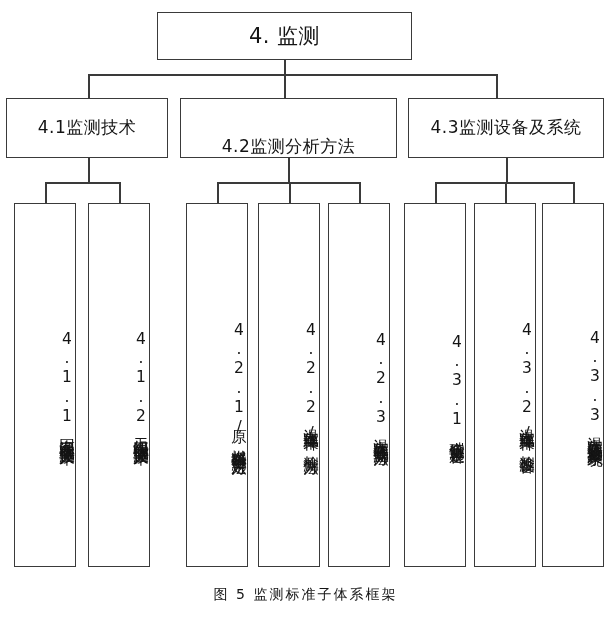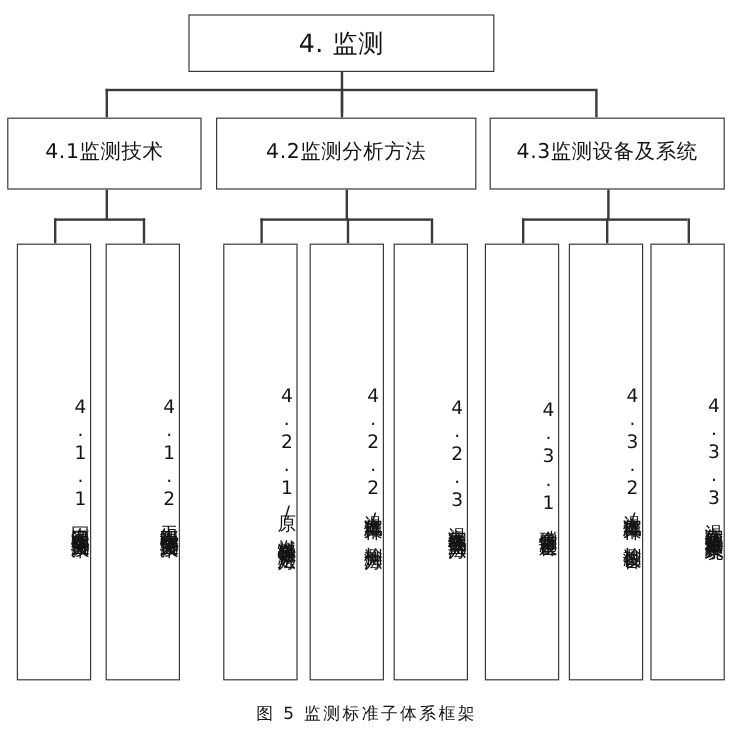--- a/index.html
+++ b/index.html
@@ -32,21 +32,21 @@
     line-height:1.15;
   }
 
   
   .lvl2{
     font-size:17px;
     line-height:1.25;
     padding:0 20px;
   }
   #n41{left:6px;top:98px;width:162px;height:60px;}
-  #n42{left:180px;top:98px;width:217px;height:60px;}
+  #n42{left:180px;top:98px;width:217px;height:60px;align-items:flex-end;}
   #n43{left:408px;top:98px;width:196px;height:60px;}
 
   
   .leaf{
     top:203px;
     height:364px;
     font-size:15.5px;
     writing-mode:vertical-rl;
     text-orientation:upright;
     line-height:1.1;

